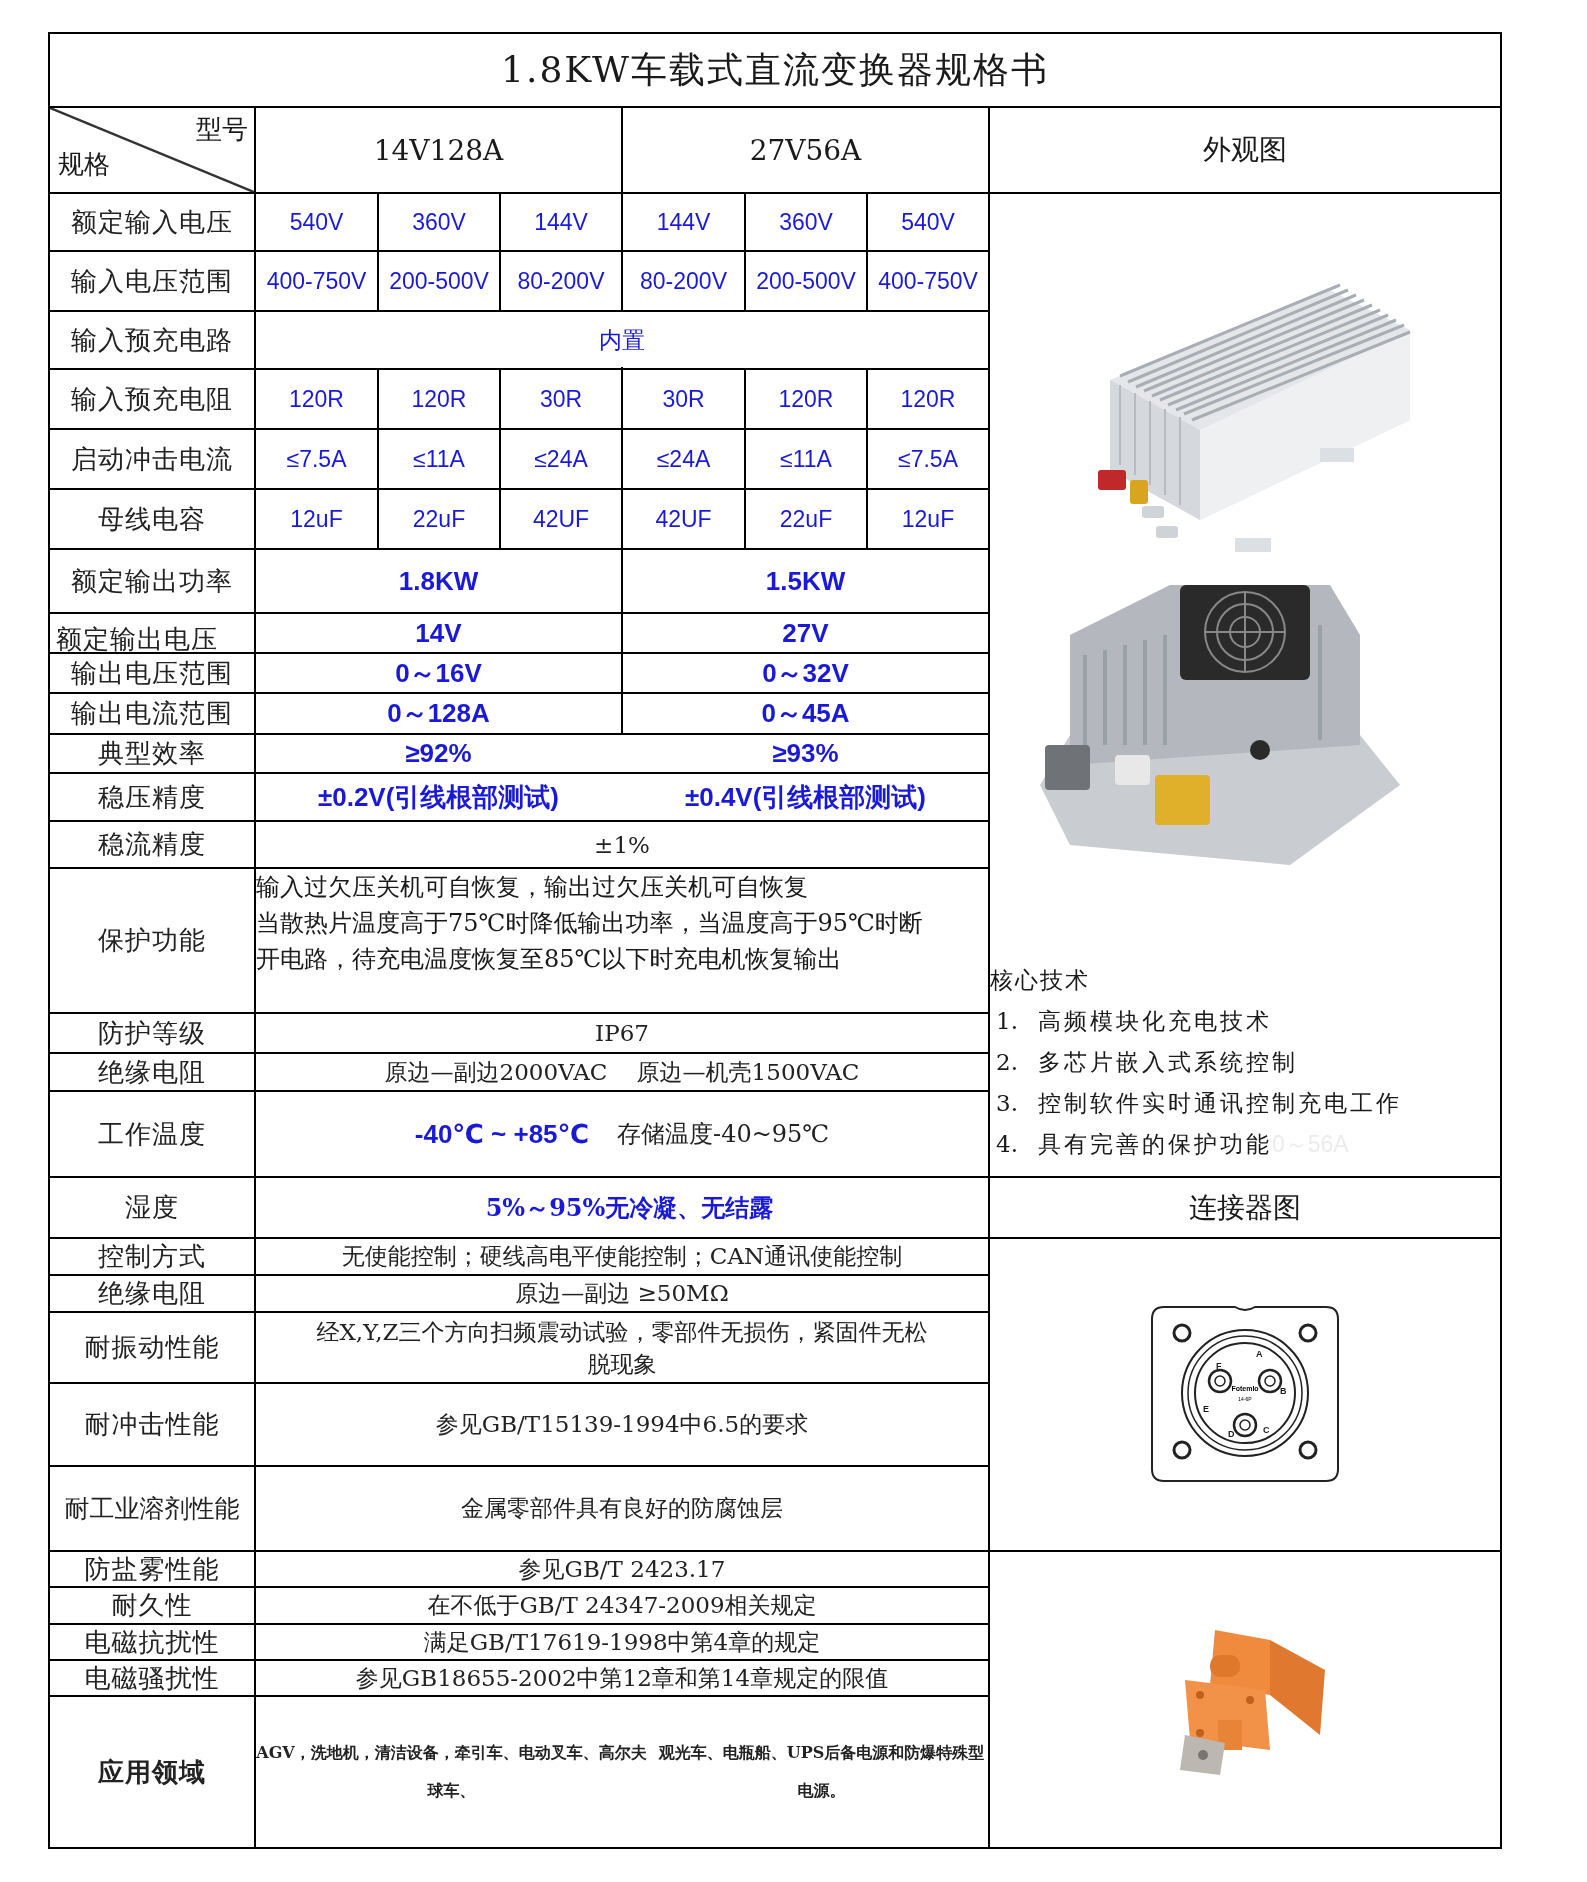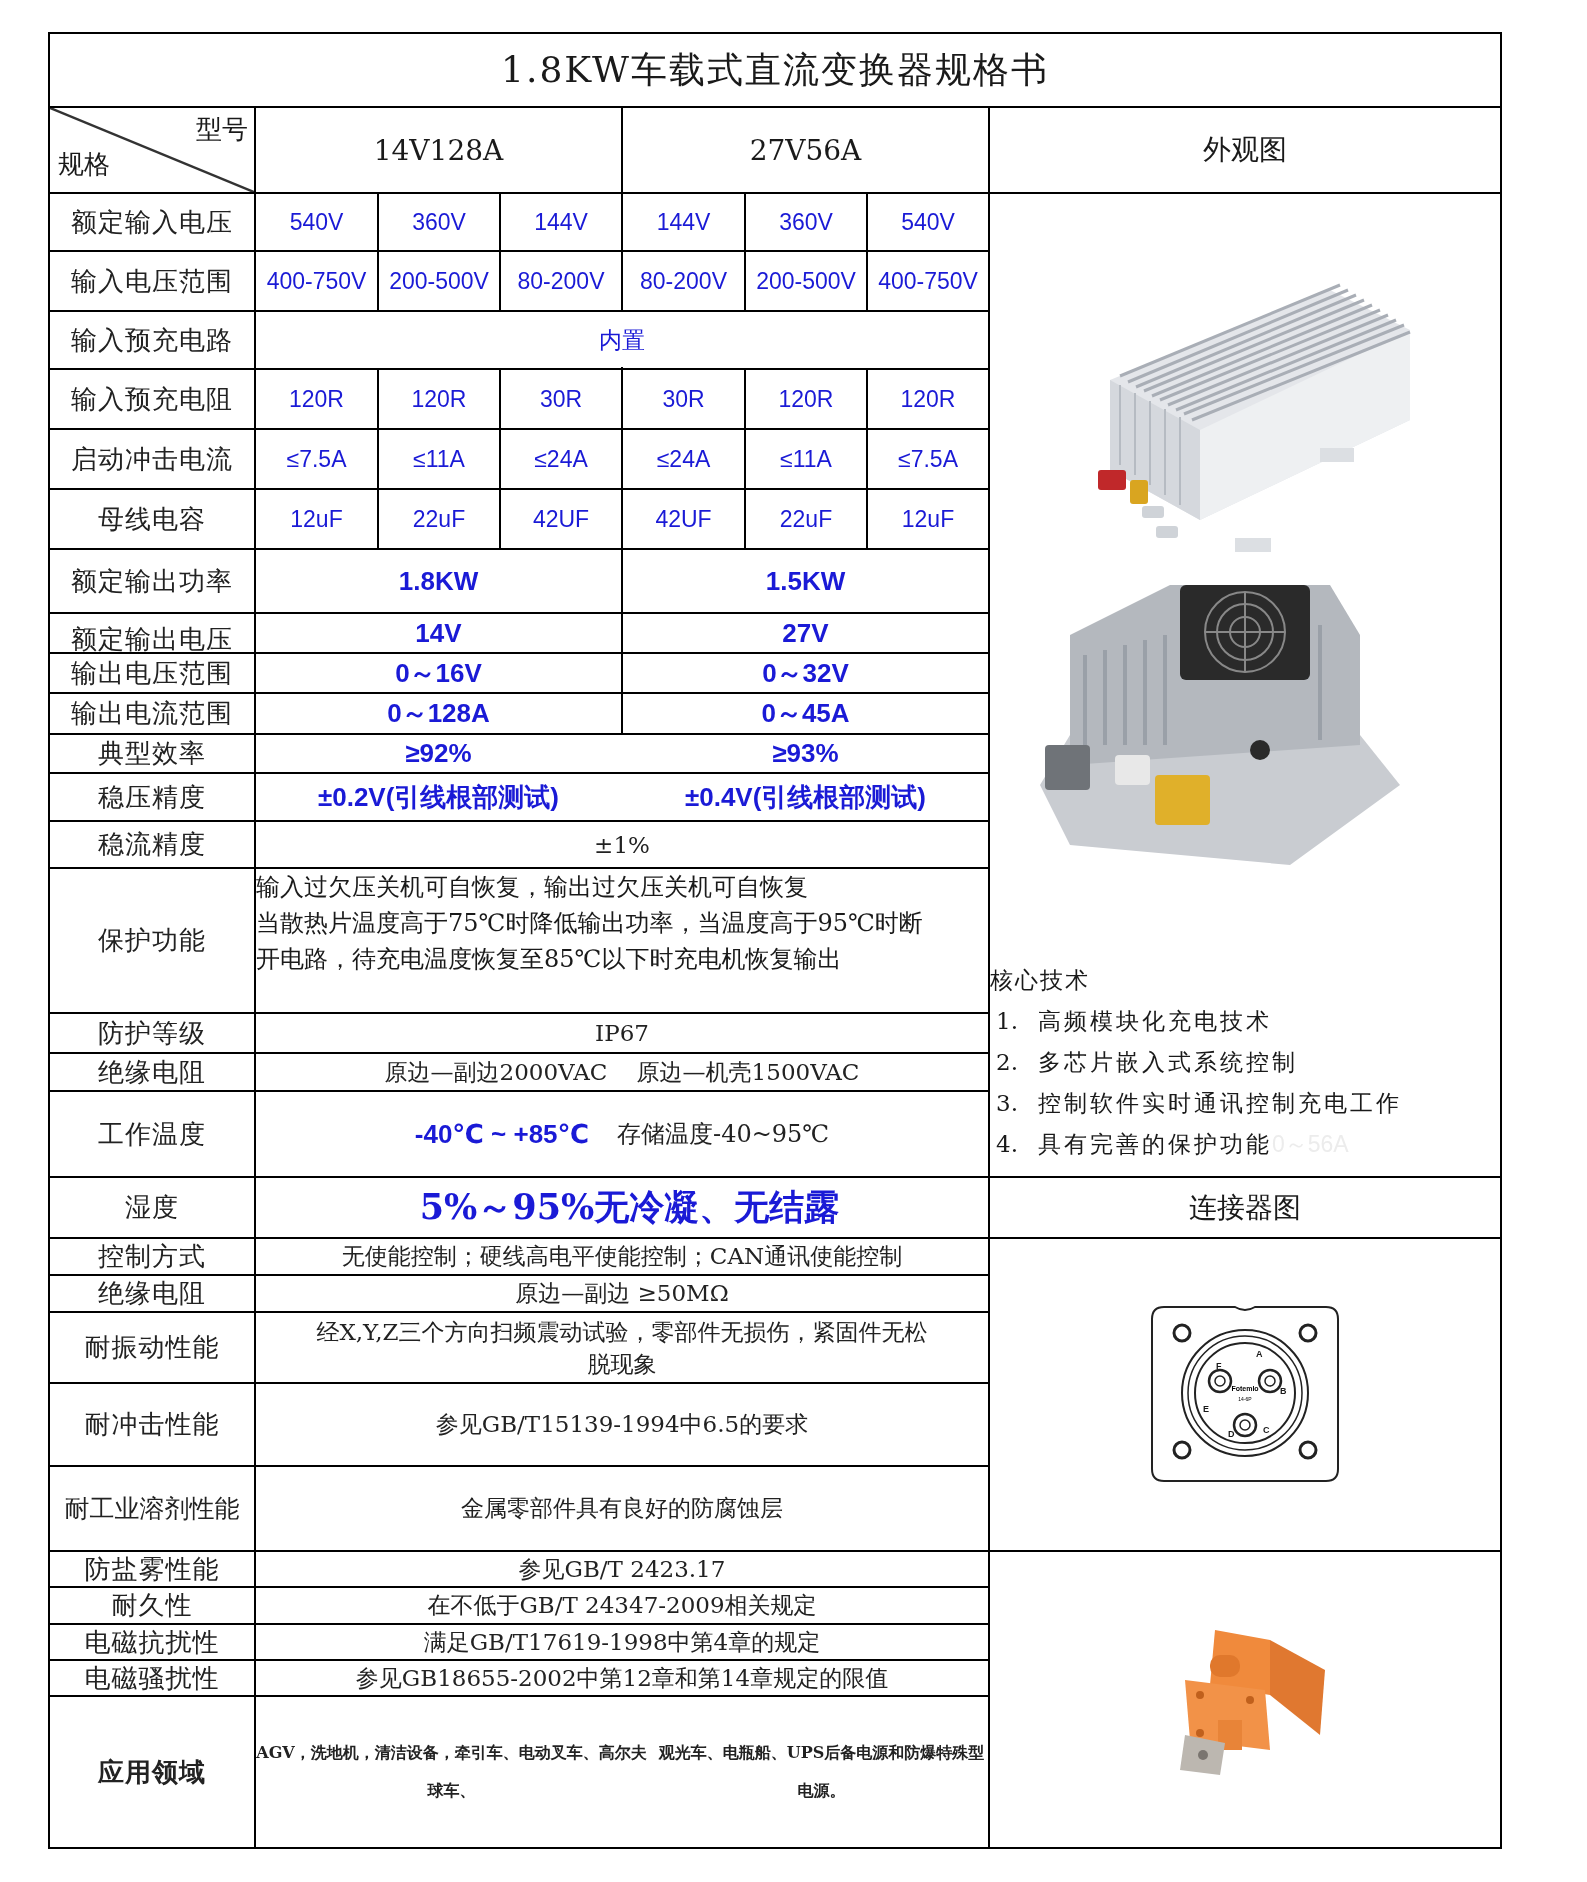--- a/index.html
+++ b/index.html
@@ -128,21 +128,21 @@
 <div class="cell blue" style="left:379px;top:490px;width:120px;height:58px;">22uF</div>
 <div class="cell blue" style="left:501px;top:490px;width:120px;height:58px;">42UF</div>
 <div class="cell blue" style="left:623px;top:490px;width:121px;height:58px;">42UF</div>
 <div class="cell blue" style="left:746px;top:490px;width:120px;height:58px;">22uF</div>
 <div class="cell blue" style="left:868px;top:490px;width:120px;height:58px;">12uF</div>
 
 <div class="cell label" style="left:50px;top:550px;width:204px;height:62px;">额定输出功率</div>
 <div class="cell blue-big" style="left:256px;top:550px;width:365px;height:62px;">1.8KW</div>
 <div class="cell blue-big" style="left:623px;top:550px;width:365px;height:62px;">1.5KW</div>
 
-<div class="cell label" style="left:50px;top:614px;width:204px;height:50px;">额定输出电压</div>
+<div class="cell label" style="left:35px;top:614px;width:204px;height:50px;">额定输出电压</div>
 <div class="cell blue-big" style="left:256px;top:614px;width:365px;height:38px;">14V</div>
 <div class="cell blue-big" style="left:623px;top:614px;width:365px;height:38px;">27V</div>
 
 <div class="cell label" style="left:50px;top:654px;width:204px;height:38px;">输出电压范围</div>
 <div class="cell blue-big" style="left:256px;top:654px;width:365px;height:38px;">0～16V</div>
 <div class="cell blue-big" style="left:623px;top:654px;width:365px;height:38px;">0～32V</div>
 
 <div class="cell label" style="left:50px;top:694px;width:204px;height:39px;">输出电流范围</div>
 <div class="cell blue-big" style="left:256px;top:694px;width:365px;height:39px;">0～128A</div>
 <div class="cell blue-big" style="left:623px;top:694px;width:365px;height:39px;">0～45A</div>
@@ -171,21 +171,21 @@
 <div class="cell label" style="left:50px;top:1054px;width:204px;height:36px;">绝缘电阻</div>
 <div class="cell val" style="left:256px;top:1054px;width:732px;height:36px;white-space:pre;">原边—副边2000VAC    原边—机壳1500VAC</div>
 
 <div class="cell label" style="left:50px;top:1092px;width:204px;height:84px;">工作温度</div>
 <div class="cell" style="left:256px;top:1092px;width:732px;height:84px;gap:28px;">
   <span class="blue-big">-40℃ ~ +85℃</span>
   <span class="val" style="font-size:24px;">存储温度-40~95℃</span>
 </div>
 
 <div class="cell label" style="left:50px;top:1178px;width:204px;height:59px;">湿度</div>
-<div class="cell" style="left:256px;top:1178px;width:732px;height:59px;color:#1a1ad6;font-size:35px;font-weight:bold;font-family:'DejaVu Serif',serif;padding-left:15px;">5%～95%无冷凝、无结露</div>
+<div class="cell" style="left:256px;top:1178px;width:732px;height:59px;color:#1a1ad6;font-size:24px;font-weight:bold;font-family:'DejaVu Serif',serif;padding-left:15px;">5%～95%无冷凝、无结露</div>
 
 <div class="cell label" style="left:50px;top:1239px;width:204px;height:35px;">控制方式</div>
 <div class="cell val" style="left:256px;top:1239px;width:732px;height:35px;">无使能控制；硬线高电平使能控制；CAN通讯使能控制</div>
 
 <div class="cell label" style="left:50px;top:1276px;width:204px;height:35px;">绝缘电阻</div>
 <div class="cell val" style="left:256px;top:1276px;width:732px;height:35px;">原边—副边 ≥50MΩ</div>
 
 <div class="cell label" style="left:50px;top:1313px;width:204px;height:69px;">耐振动性能</div>
 <div class="cell val" style="left:256px;top:1313px;width:732px;height:69px;flex-direction:column;line-height:32px;">
   <div>经X,Y,Z三个方向扫频震动试验，零部件无损伤，紧固件无松</div>

